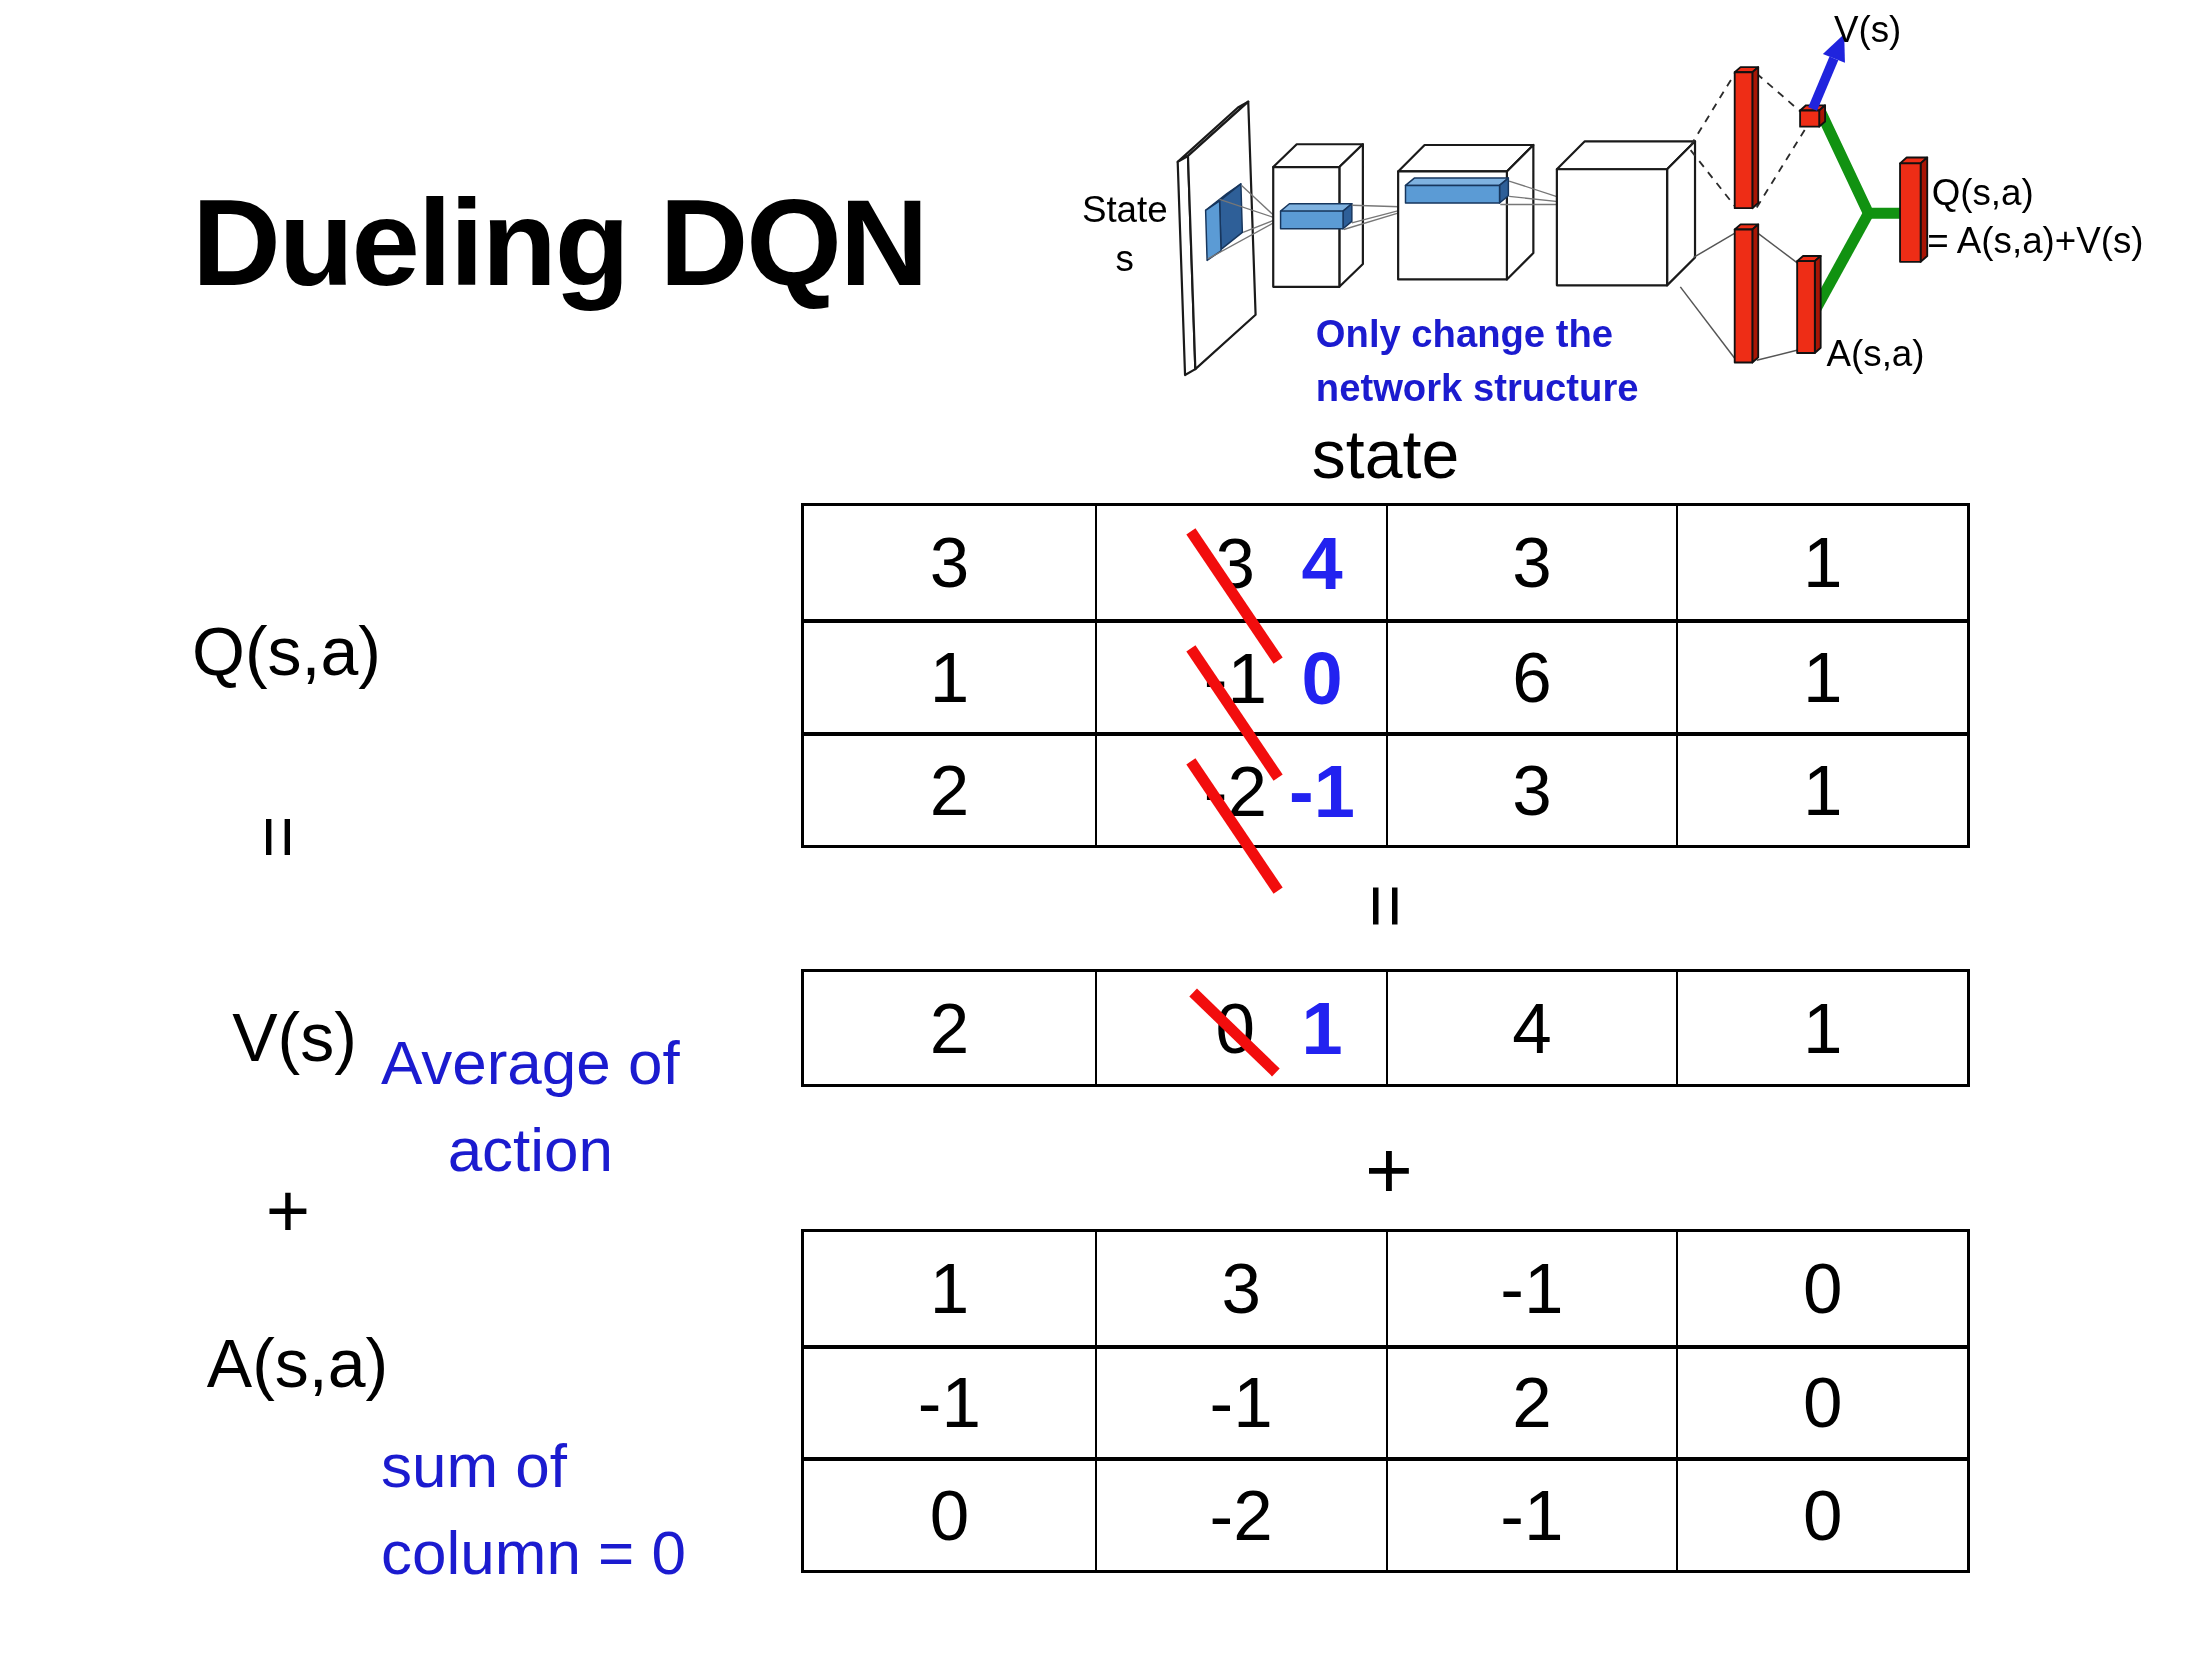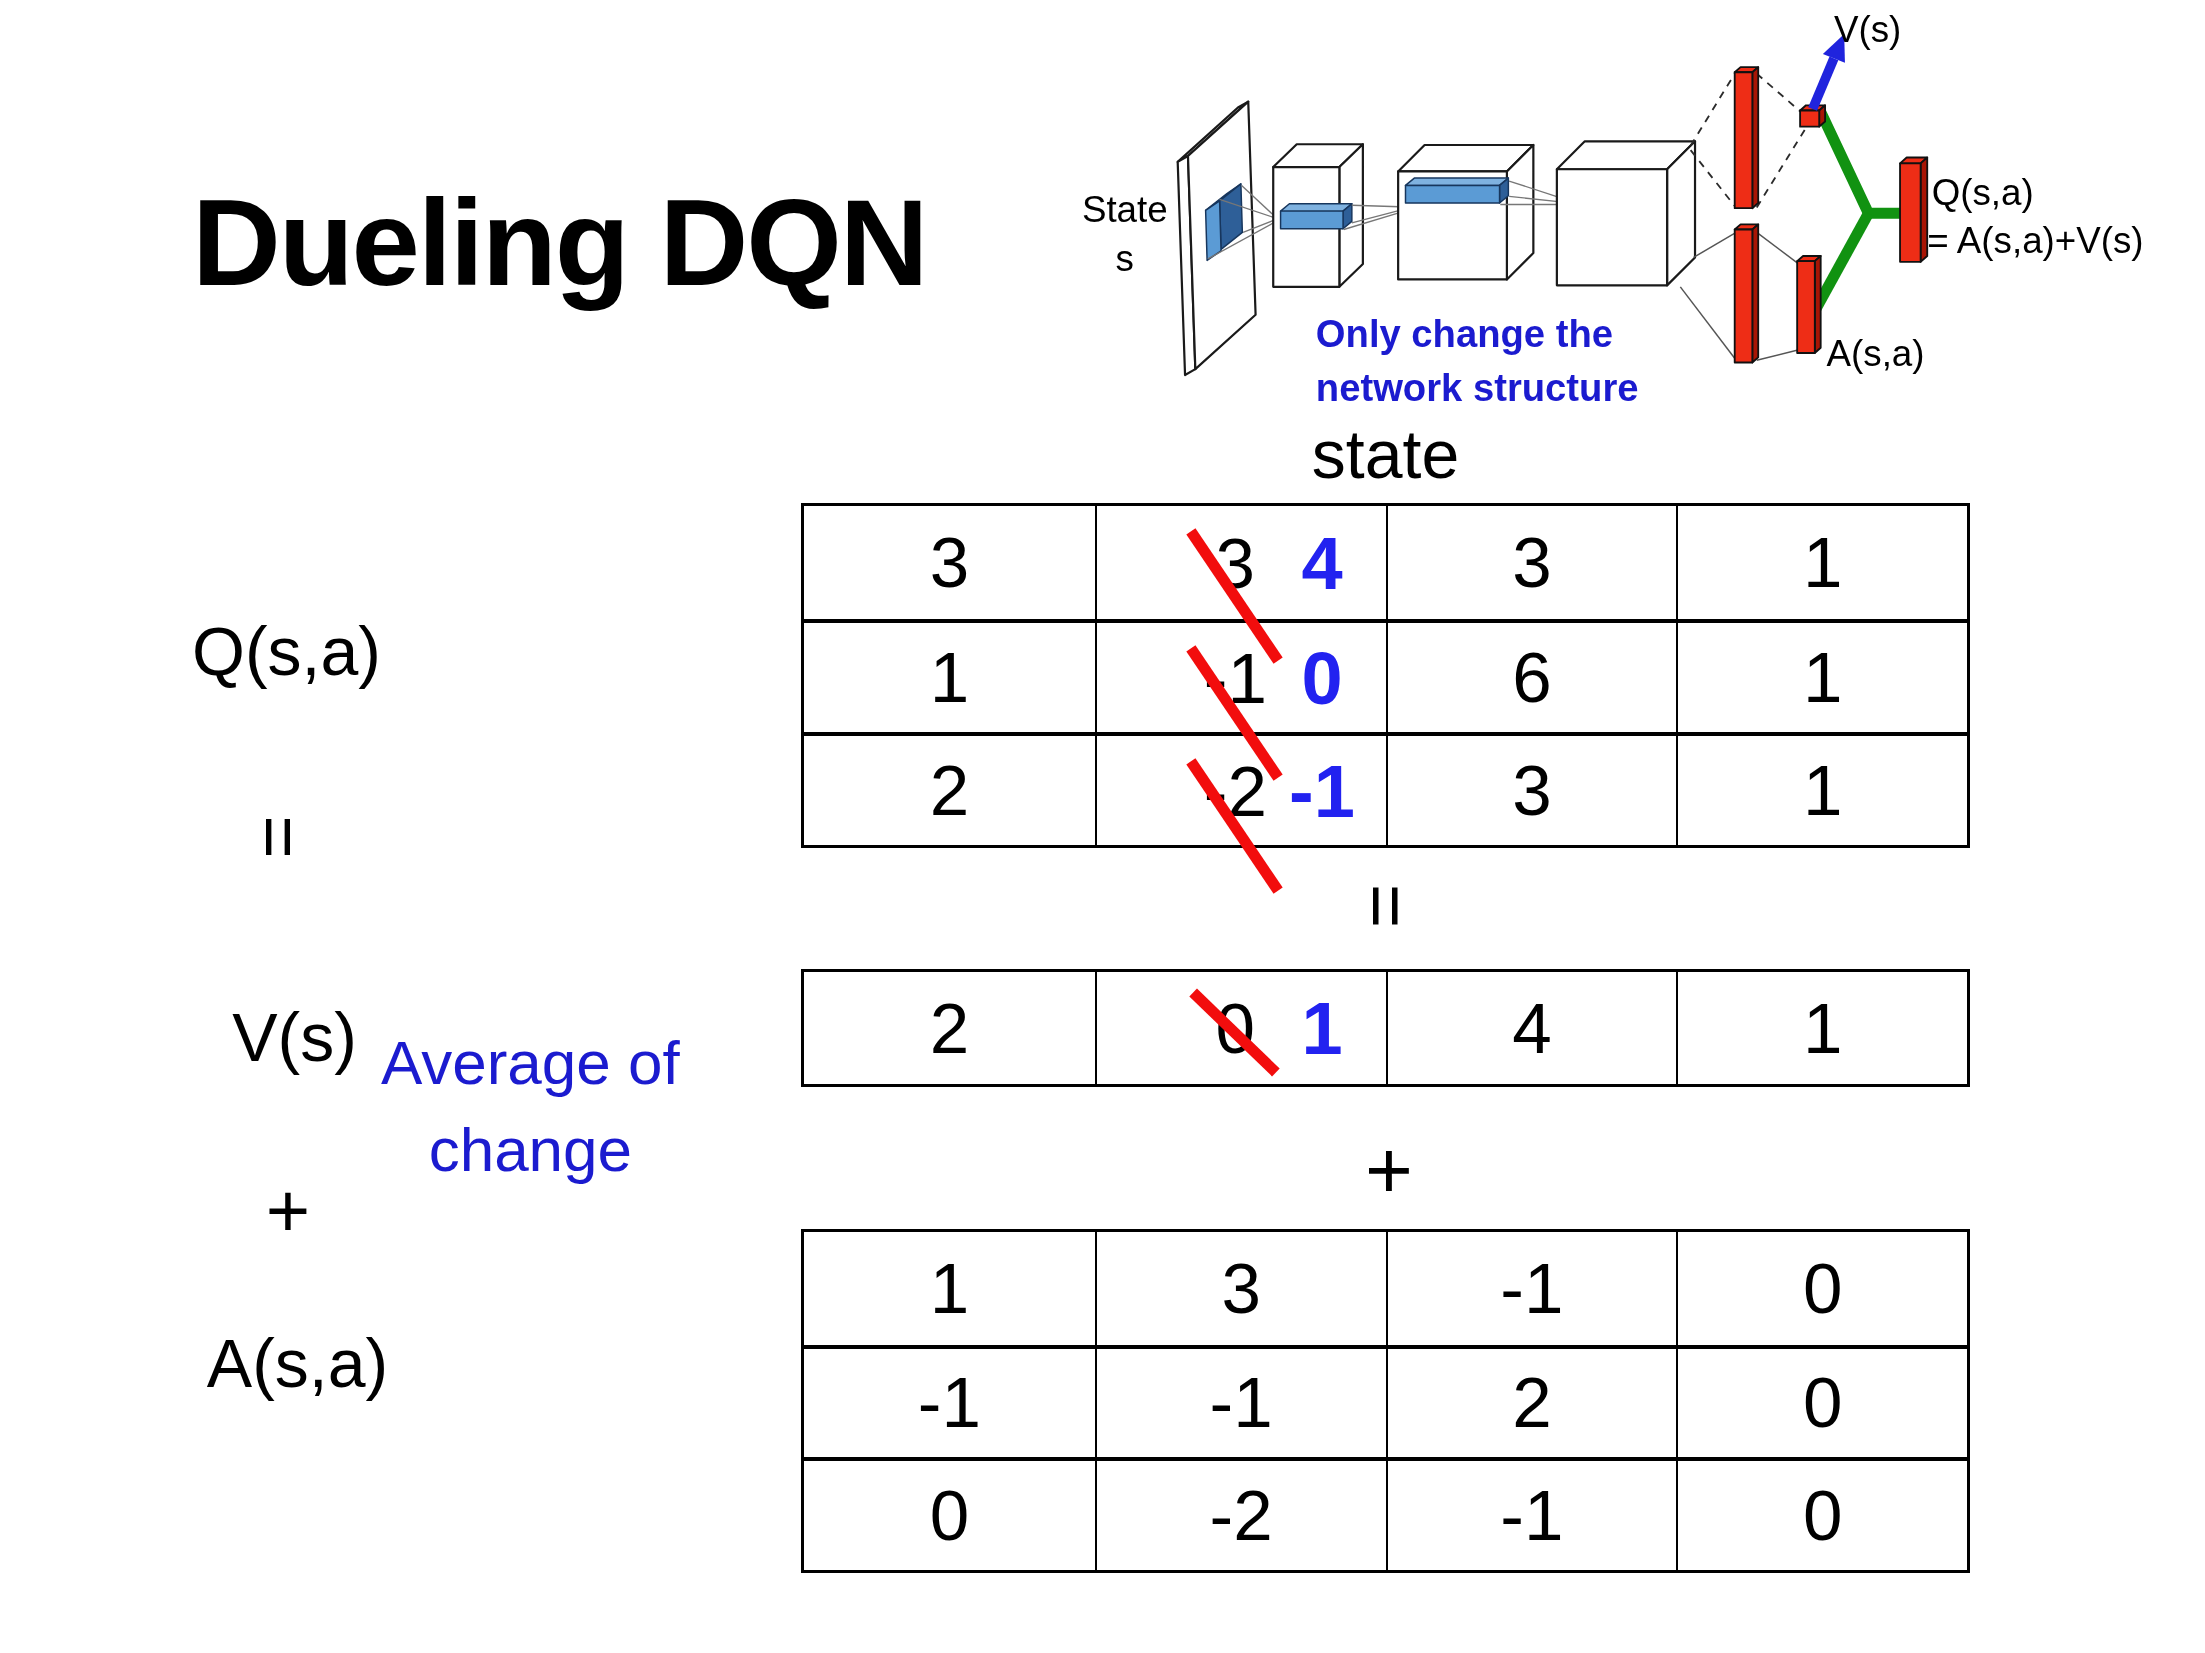--- a/index.html
+++ b/index.html
@@ -200,21 +200,25 @@
   <div class="abs lbl ctr" id="lbl-q">Q(s,a)</div>
   <div class="abs rot-eq" id="eq-left">=</div>
   <div class="abs rot-eq" id="eq-center">=</div>
   <div class="abs lbl ctr" id="lbl-v">V(s)</div>
   <div class="abs plus" id="plus-left">+</div>
   <div class="abs plus" id="plus-center">+</div>
   <div class="abs lbl ctr" id="lbl-a">A(s,a)</div>
 
   <div class="abs note" id="note-v">
     <div>Average of</div>
-    <div>change</div>
+    <div>action</div>
+  </div>
+  <div class="abs note" id="note-a">
+    <div>sum of</div>
+    <div>column = 0</div>
   </div>
 
   <div class="tbl" id="tbl-q">
 
     <div class="cell c0 r0">
         <span>3</span>
       </div>
     <div class="cell r0">
       <span class="old">3</span>
       <span class="strike steep"></span>

